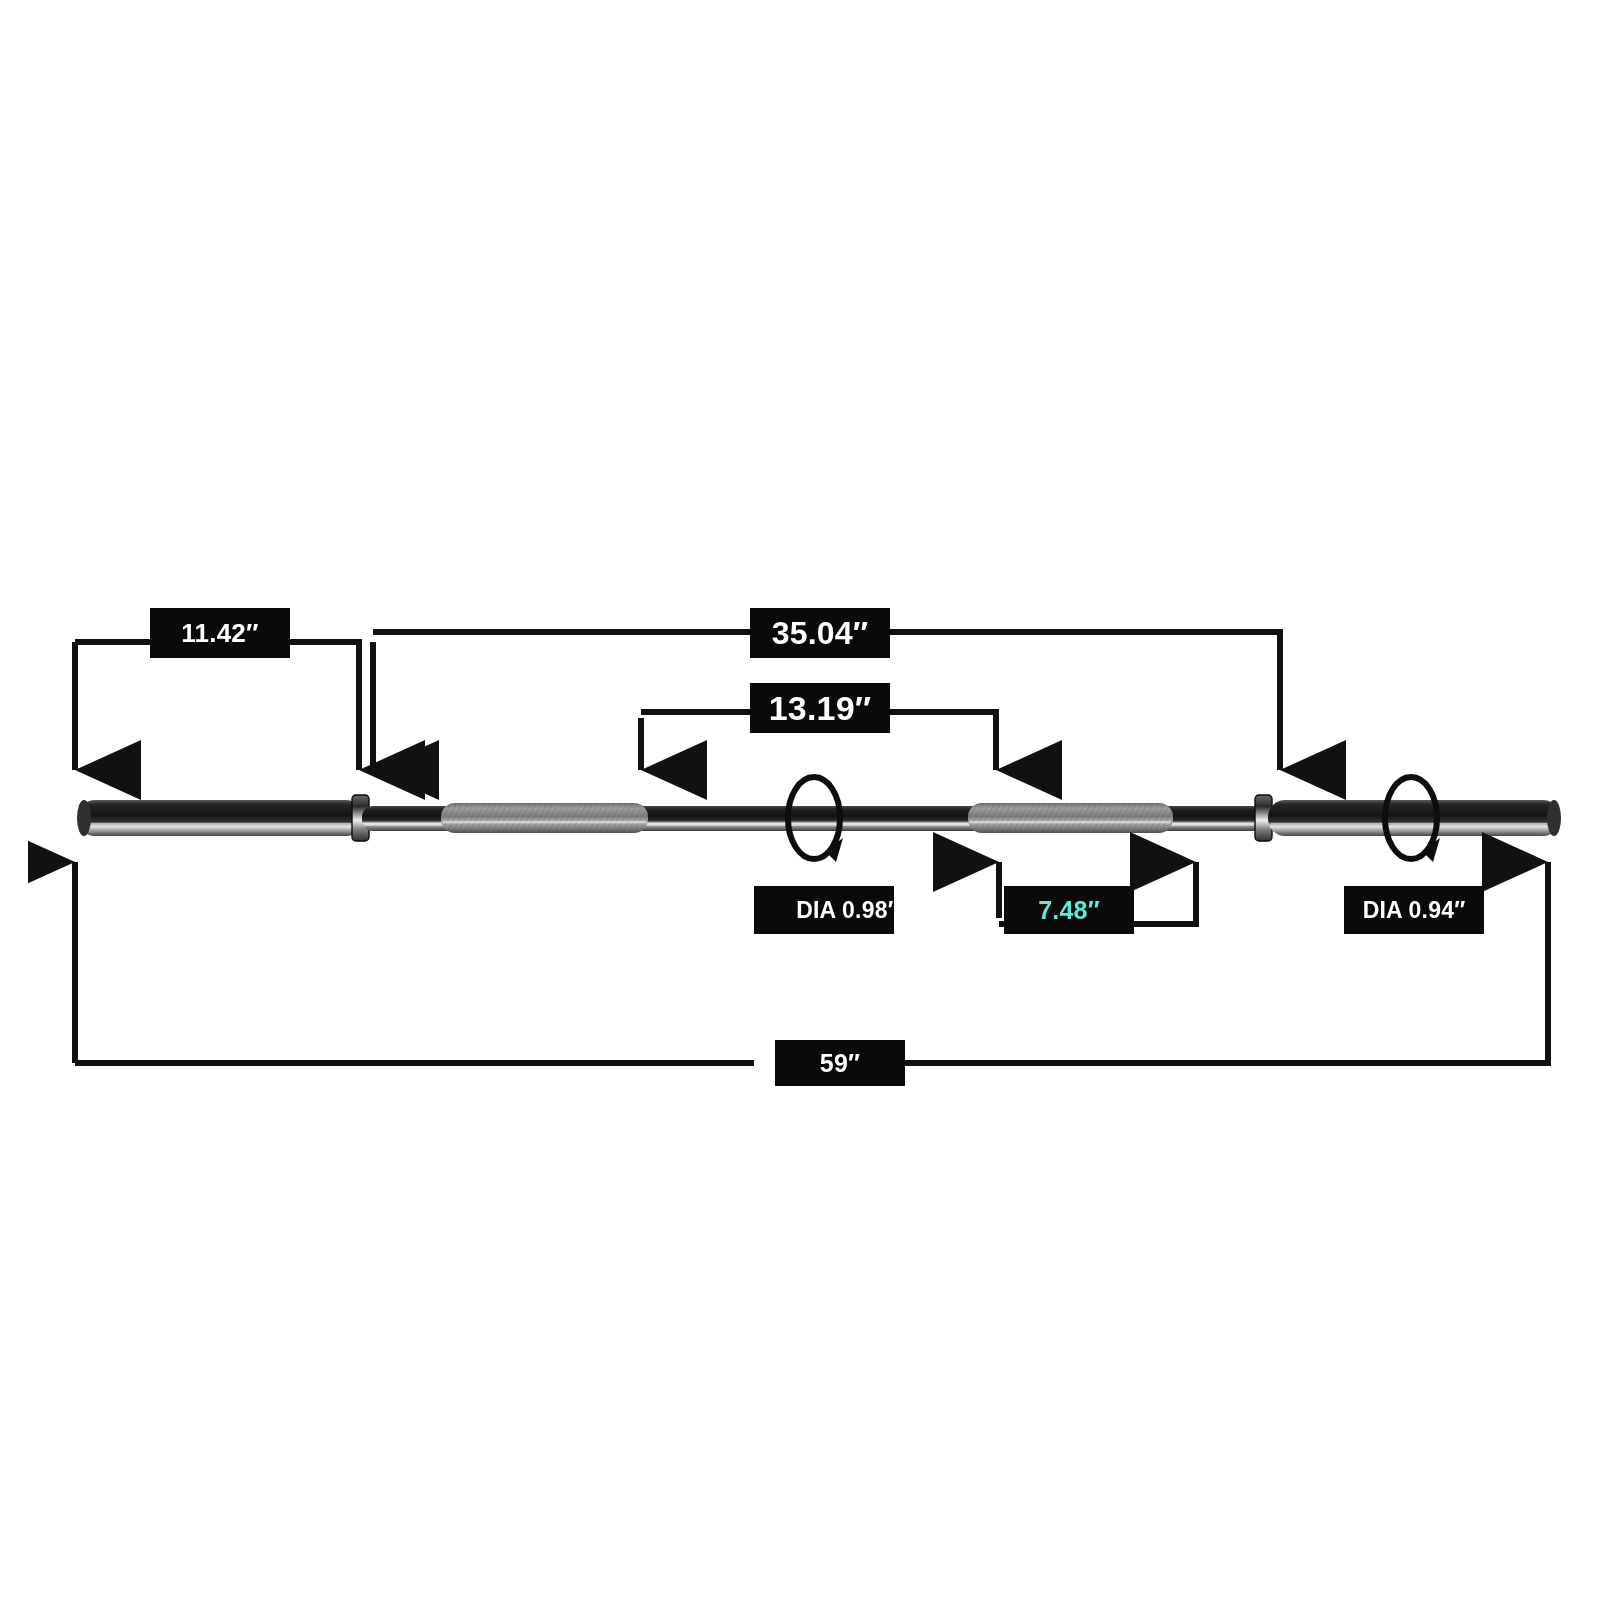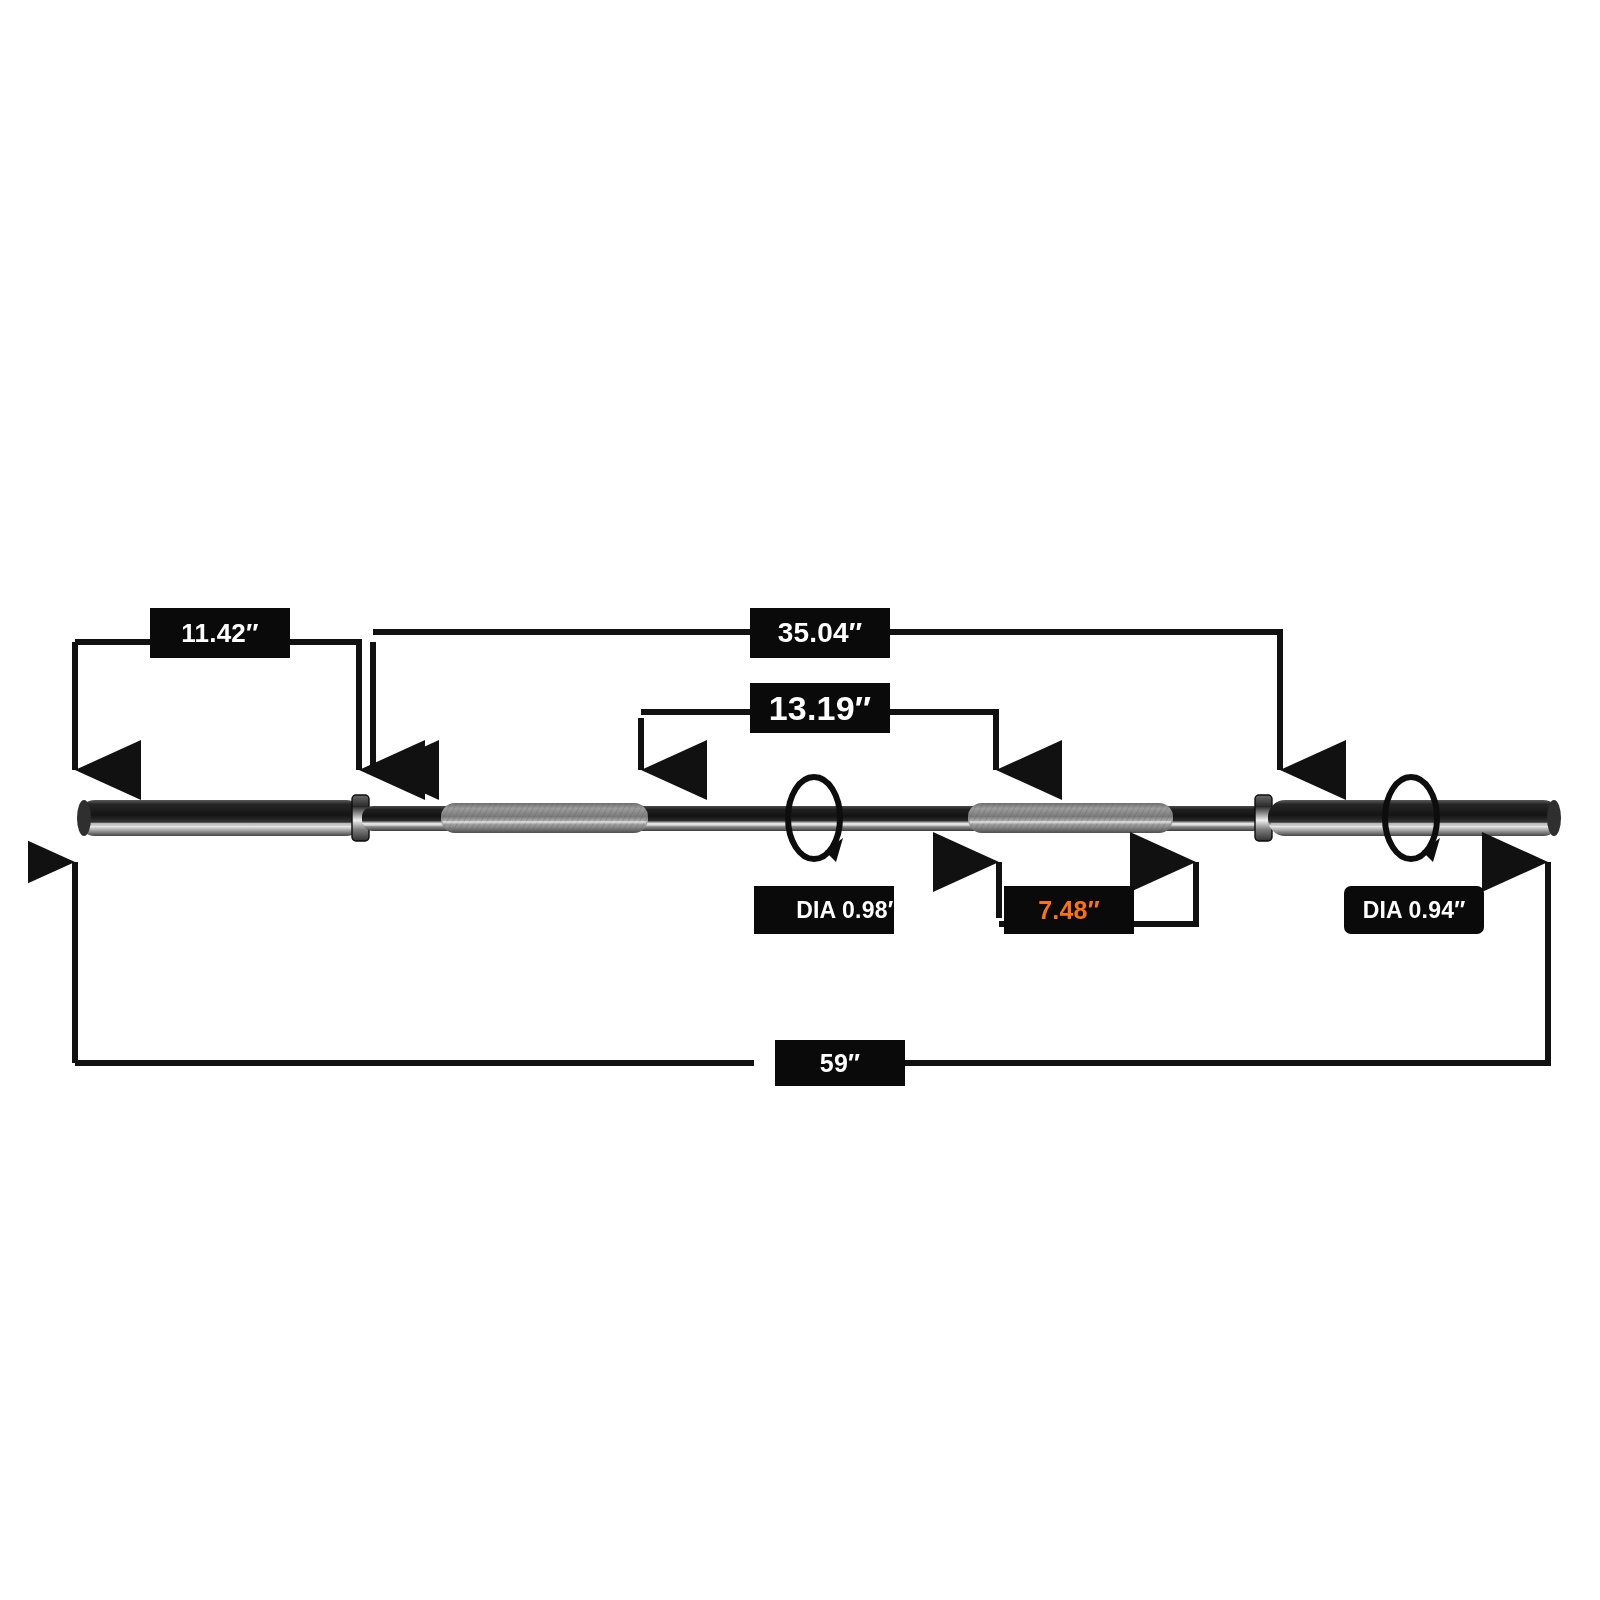--- a/index.html
+++ b/index.html
@@ -156,20 +156,20 @@
     </g>
 
     <g>
       <path d="M47,1063 L47,862" stroke="#111111" stroke-width="6" fill="none" marker-end="url(#arrowUp)"></path>
       <path d="M47,1063 L726,1063" stroke="#111111" stroke-width="6" fill="none"></path>
       <path d="M842,1063 L1520,1063 L1520,862" stroke="#111111" stroke-width="6" fill="none" marker-end="url(#arrowUp)"></path>
     </g>
   </svg>
 
   <div class="dim-label" style="left: 122px; top: 608px; width: 140px; height: 50px; font-size: 26px; background: rgb(10, 10, 10); color: rgb(255, 255, 255);">11.42″</div>
-  <div class="dim-label" style="left: 722px; top: 608px; width: 140px; height: 50px; font-size: 28px; background: rgb(10, 10, 10); color: rgb(255, 255, 255);">35.04″</div>
+  <div class="dim-label" style="left: 722px; top: 608px; width: 140px; height: 50px; font-size: 32px; background: rgb(10, 10, 10); color: rgb(255, 255, 255);">35.04″</div>
   <div class="dim-label" style="left: 722px; top: 683px; width: 140px; height: 50px; font-size: 34px; background: rgb(10, 10, 10); color: rgb(255, 255, 255);">13.19″</div>
   <div class="dim-label" style="left: 726px; top: 886px; width: 140px; height: 48px; font-size: 23px; background: rgb(10, 10, 10); color: rgb(255, 255, 255); padding-left: 47px;">DIA 0.98″</div>
-  <div class="dim-label" style="left: 976px; top: 886px; width: 130px; height: 48px; font-size: 25px; background: rgb(10, 10, 10); color: #f97316;">7.48″</div>
-  <div class="dim-label" style="left: 1316px; top: 886px; width: 140px; height: 48px; font-size: 23px; background: rgb(10, 10, 10); color: rgb(255, 255, 255); border-radius: 7px;">DIA 0.94″</div>
+  <div class="dim-label" style="left: 976px; top: 886px; width: 130px; height: 48px; font-size: 25px; background: rgb(10, 10, 10); color: #5eead4;">7.48″</div>
+  <div class="dim-label" style="left: 1316px; top: 886px; width: 140px; height: 48px; font-size: 23px; background: rgb(10, 10, 10); color: rgb(255, 255, 255);">DIA 0.94″</div>
   <div class="dim-label" style="left: 747px; top: 1040px; width: 130px; height: 46px; font-size: 25px; background: rgb(10, 10, 10); color: rgb(255, 255, 255);">59″</div>
 
 </div>
 
 </body></html>

